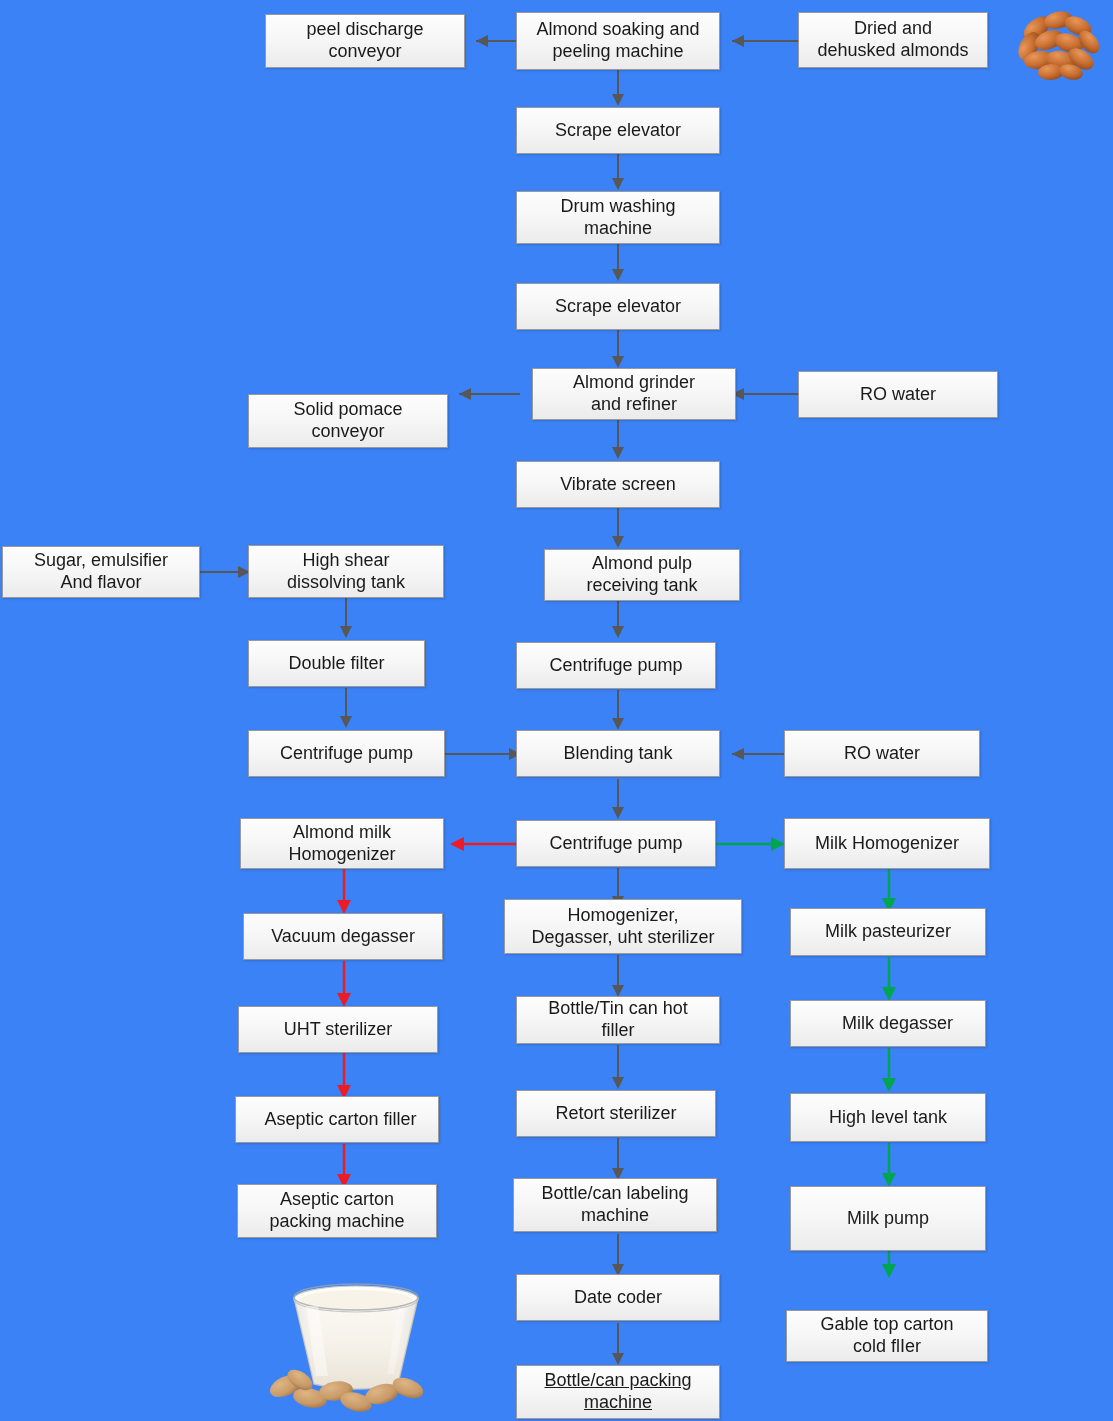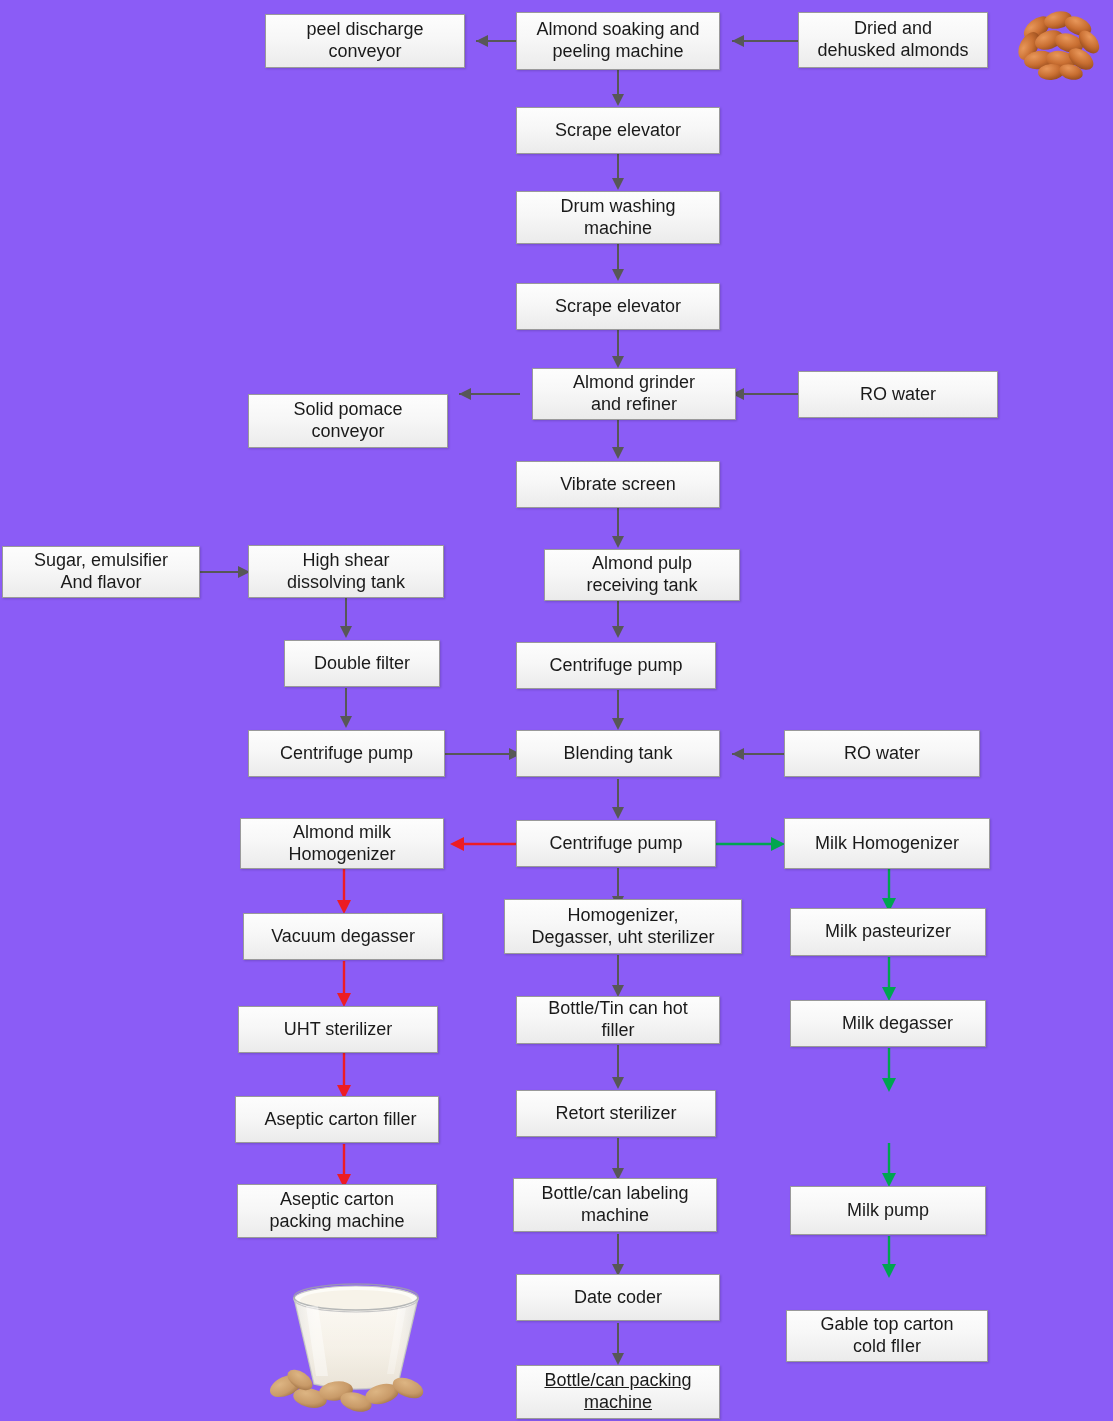--- a/index.html
+++ b/index.html
@@ -5,21 +5,21 @@
 <style>
   html, body {
     margin: 0;
     padding: 0;
     background: #ffffff;
   }
   #canvas {
     position: relative;
     width: 1113px;
     height: 1421px;
-    background: #8b5cf6;
+    background: #3b82f6;
     font-family: "Liberation Sans", sans-serif;
     overflow: hidden;
   }
   .node {
     position: absolute;
     box-sizing: border-box;
     border: 1px solid #9a9a9a;
     background: linear-gradient(to bottom, #fdfdfd 0%, #f7f7f7 45%, #ebebeb 100%);
     box-shadow: 1px 1px 2px rgba(0,0,0,0.16);
     display: flex;
@@ -386,21 +386,21 @@
 
   <div class="node" style="left:516px; top:461px; width:204px; height:47px;">Vibrate screen</div>
 
   <div class="node" style="left:2px; top:546px; width:198px; height:52px;">Sugar, emulsifier
 And flavor</div>
   <div class="node" style="left:248px; top:545px; width:196px; height:53px;">High shear
 dissolving tank</div>
   <div class="node" style="left:544px; top:549px; width:196px; height:52px;">Almond pulp
 receiving tank</div>
 
-  <div class="node" style="left:248px; top:640px; width:156px; height:47px;margin-left:36px;">Double filter</div>
+  <div class="node" style="left:248px; top:640px; width:177px; height:47px;">Double filter</div>
   <div class="node" style="left:516px; top:642px; width:200px; height:47px;">Centrifuge pump</div>
 
   <div class="node" style="left:248px; top:730px; width:197px; height:47px;">Centrifuge pump</div>
   <div class="node" style="left:516px; top:730px; width:204px; height:47px;">Blending tank</div>
   <div class="node" style="left:784px; top:730px; width:196px; height:47px;">RO water</div>
 
   <div class="node" style="left:240px; top:818px; width:204px; height:51px;">Almond milk
 Homogenizer</div>
   <div class="node" style="left:516px; top:820px; width:200px; height:47px;">Centrifuge pump</div>
   <div class="node" style="left:784px; top:818px; width:206px; height:51px;">Milk Homogenizer</div>
@@ -410,26 +410,27 @@
 Degasser, uht sterilizer</div>
   <div class="node" style="left:790px; top:908px; width:196px; height:48px;">Milk pasteurizer</div>
 
   <div class="node" style="left:238px; top:1006px; width:200px; height:47px;">UHT sterilizer</div>
   <div class="node" style="left:516px; top:996px; width:204px; height:48px;">Bottle/Tin can  hot
 filler</div>
   <div class="node" style="left:790px; top:1000px; width:196px; height:47px;padding-left:24px;">Milk degasser</div>
 
   <div class="node" style="left:235px; top:1096px; width:204px; height:47px;padding-left:12px;">Aseptic carton filler</div>
   <div class="node" style="left:516px; top:1090px; width:200px; height:47px;">Retort sterilizer</div>
+  <div class="node" style="left:790px; top:1093px; width:196px; height:49px;">High level tank</div>
 
   <div class="node" style="left:237px; top:1184px; width:200px; height:54px;">Aseptic carton
 packing machine</div>
   <div class="node" style="left:513px; top:1178px; width:204px; height:54px;">Bottle/can labeling
 machine</div>
-  <div class="node" style="left:790px; top:1186px; width:196px; height:49px;">Milk pump</div>
+  <div class="node" style="left:790px; top:1186px; width:196px; height:65px;">Milk pump</div>
 
   <div class="node" style="left:516px; top:1274px; width:204px; height:47px;">Date coder</div>
   <div class="node" style="left:786px; top:1310px; width:202px; height:52px;">Gable top carton
 cold flIer</div>
 
   <div class="node" style="left:516px; top:1365px; width:204px; height:54px;text-decoration:underline;">Bottle/can packing
 machine</div>
 
 </div>
 

